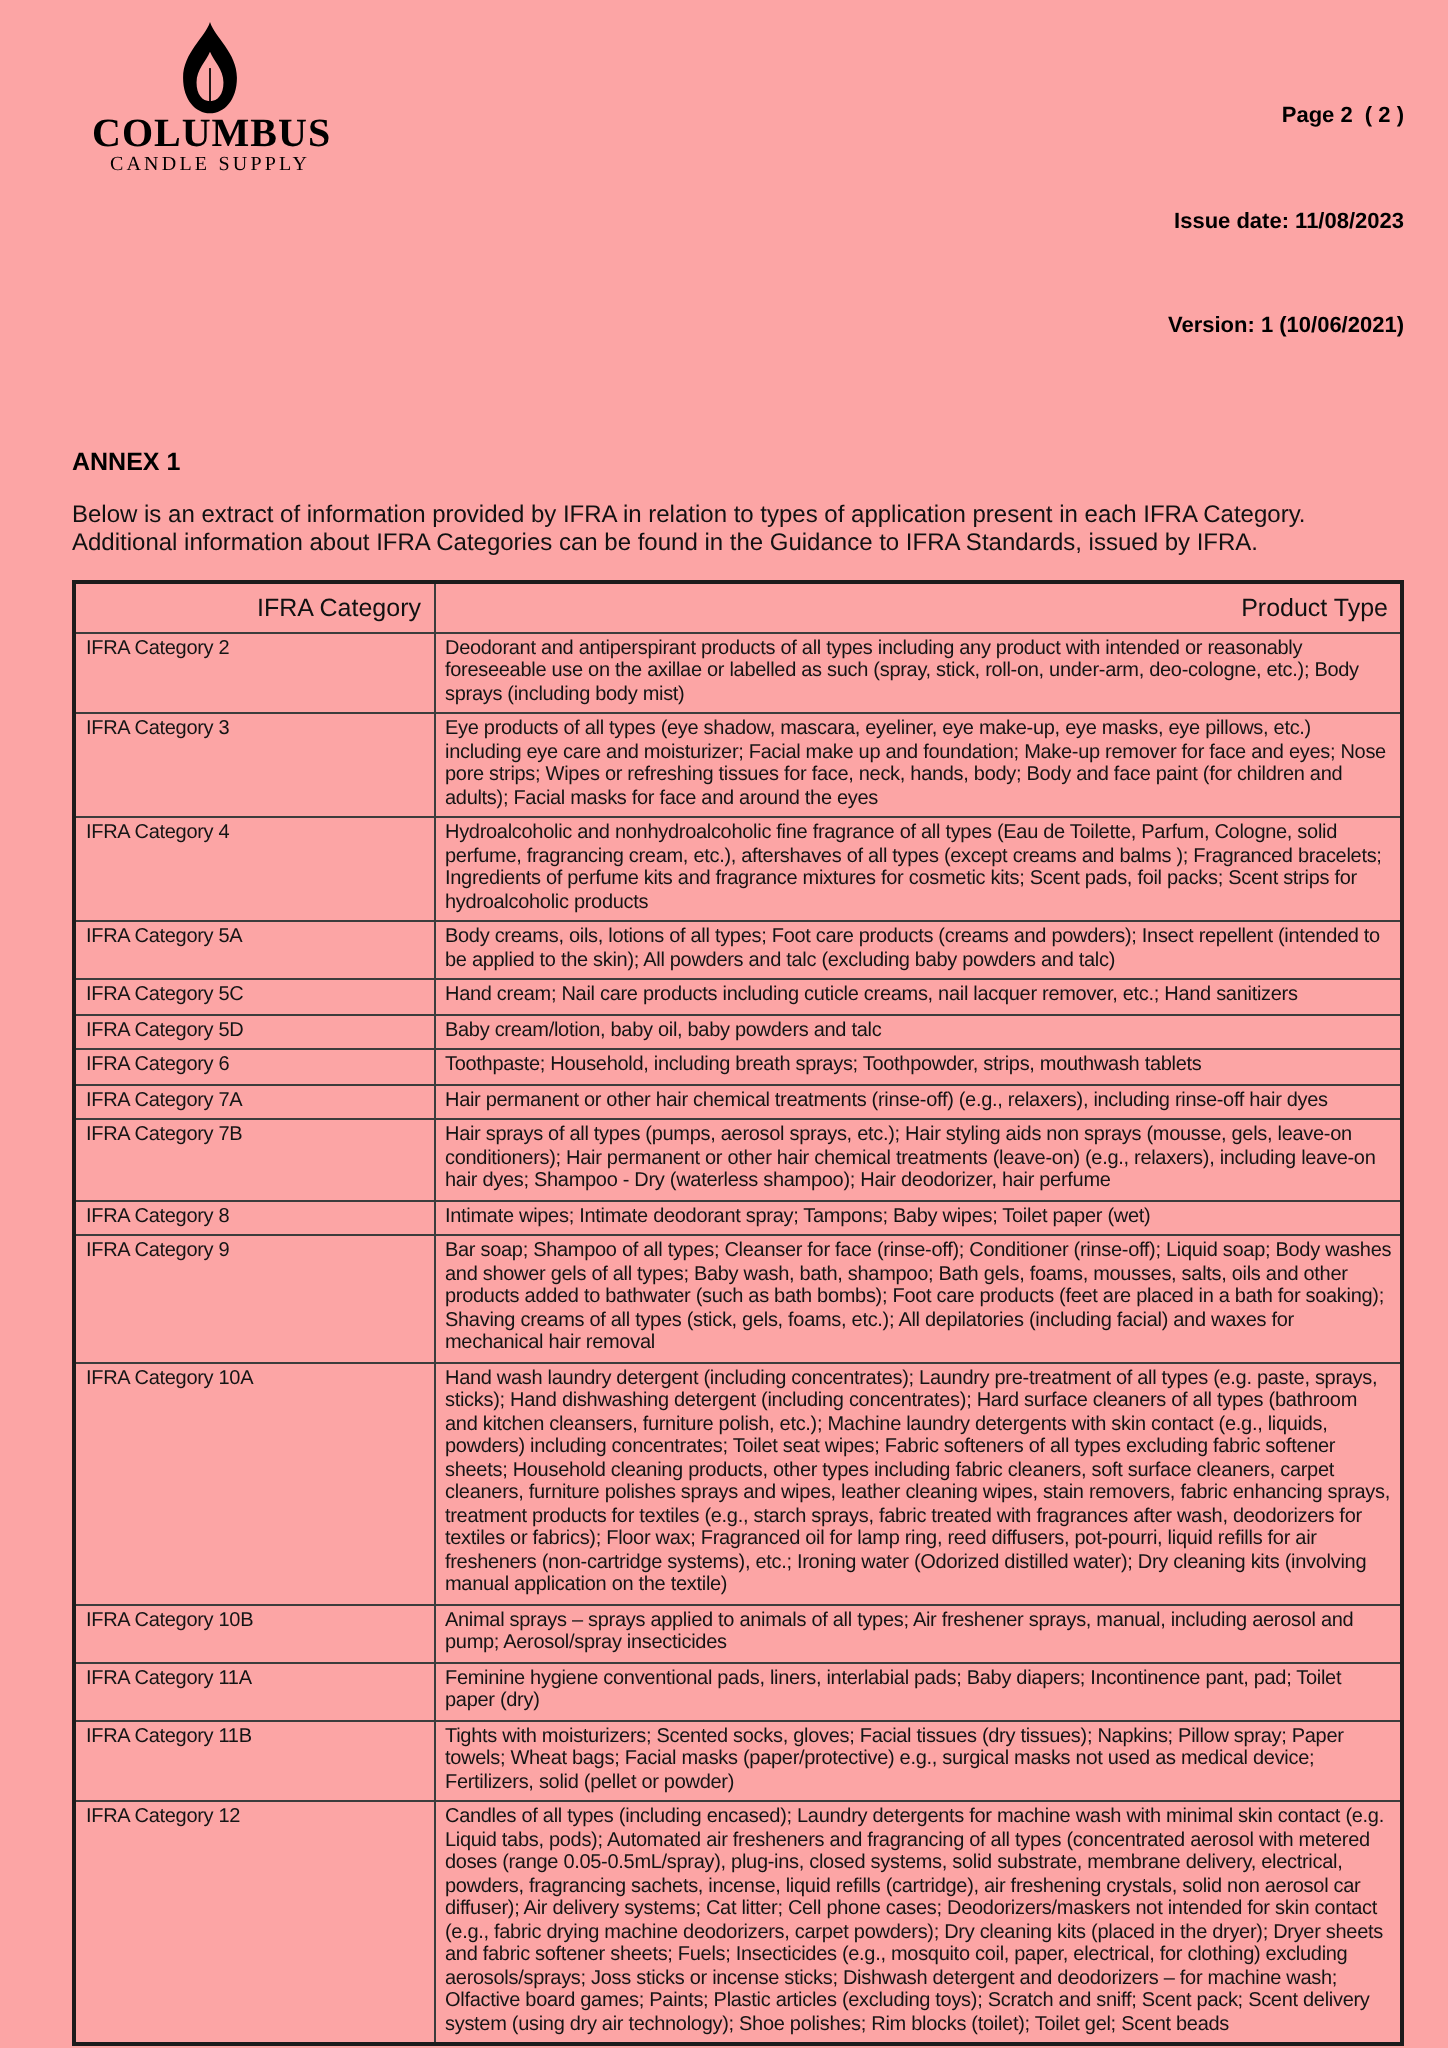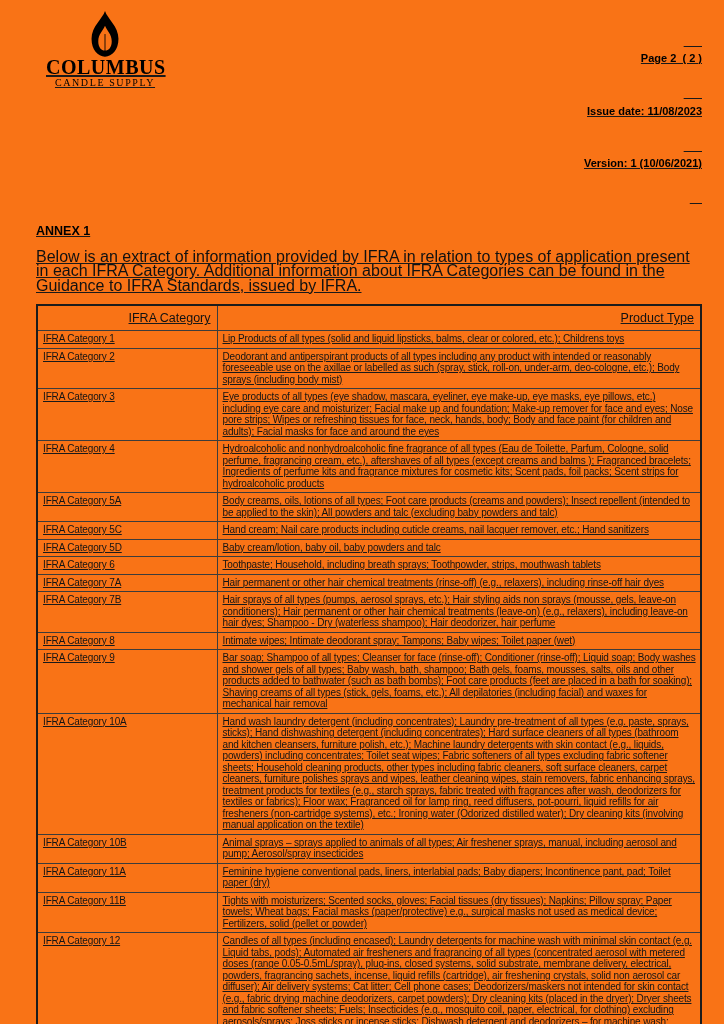--- a/index.html
+++ b/index.html
@@ -2,23 +2,22 @@
 <html><head>
 <meta charset="utf-8">
 <style>
   * { margin: 0; padding: 0; box-sizing: border-box; }
   html, body { background: #ffffff; }
   body { font-family: "Liberation Sans", sans-serif; color: #1a1a1a; }
   .page {
     position: relative;
     width: 724px;
     height: 1024px;
-    background: #f97316;
+    background: #fca5a5;
     overflow: hidden;
-    text-decoration: underline;
   }
   
   .header {
     display: flex;
     justify-content: space-between;
     align-items: flex-start;
     padding: 10px 22px 0 46px;
   }
   .logo {
     width: 118px;
@@ -53,21 +52,21 @@
   
   .annex-title {
     margin: 16px 36px 0 36px;
     font-size: 12.5px;
     font-weight: bold;
     color: #000;
   }
   .intro {
     margin: 12px 20px 0 36px;
     width: 668px;
-    font-size: 16px;
+    font-size: 12px;
     line-height: 14.6px;
     color: #111;
   }
   
   table.ifra {
     margin: 11px 0 0 36px;
     width: 666px;
     border-collapse: collapse;
     border: 2px solid #1c1c1c;
     table-layout: fixed;
@@ -135,24 +134,20 @@
 
   <table class="ifra">
     <thead>
       <tr>
         <th class="col-cat">IFRA Category</th>
         <th>Product Type</th>
       </tr>
     </thead>
     <tbody id="table-body">
         <tr>
-          <td class="cat">IFRA Category 1</td>
-          <td>Lip Products of all types (solid and liquid lipsticks, balms, clear or colored, etc.); Childrens toys</td>
-        </tr>
-        <tr>
           <td class="cat">IFRA Category 2</td>
           <td>Deodorant and antiperspirant products of all types including any product with intended or reasonably foreseeable use on the axillae or labelled as such (spray, stick, roll-on, under-arm, deo-cologne, etc.); Body sprays (including body mist)</td>
         </tr>
         <tr>
           <td class="cat">IFRA Category 3</td>
           <td>Eye products of all types (eye shadow, mascara, eyeliner, eye make-up, eye masks, eye pillows, etc.) including eye care and moisturizer; Facial make up and foundation; Make-up remover for face and eyes; Nose pore strips; Wipes or refreshing tissues for face, neck, hands, body; Body and face paint (for children and adults); Facial masks for face and around the eyes</td>
         </tr>
         <tr>
           <td class="cat">IFRA Category 4</td>
           <td>Hydroalcoholic and nonhydroalcoholic fine fragrance of all types (Eau de Toilette, Parfum, Cologne, solid perfume, fragrancing cream, etc.), aftershaves of all types (except creams and balms ); Fragranced bracelets; Ingredients of perfume kits and fragrance mixtures for cosmetic kits; Scent pads, foil packs; Scent strips for hydroalcoholic products</td>

